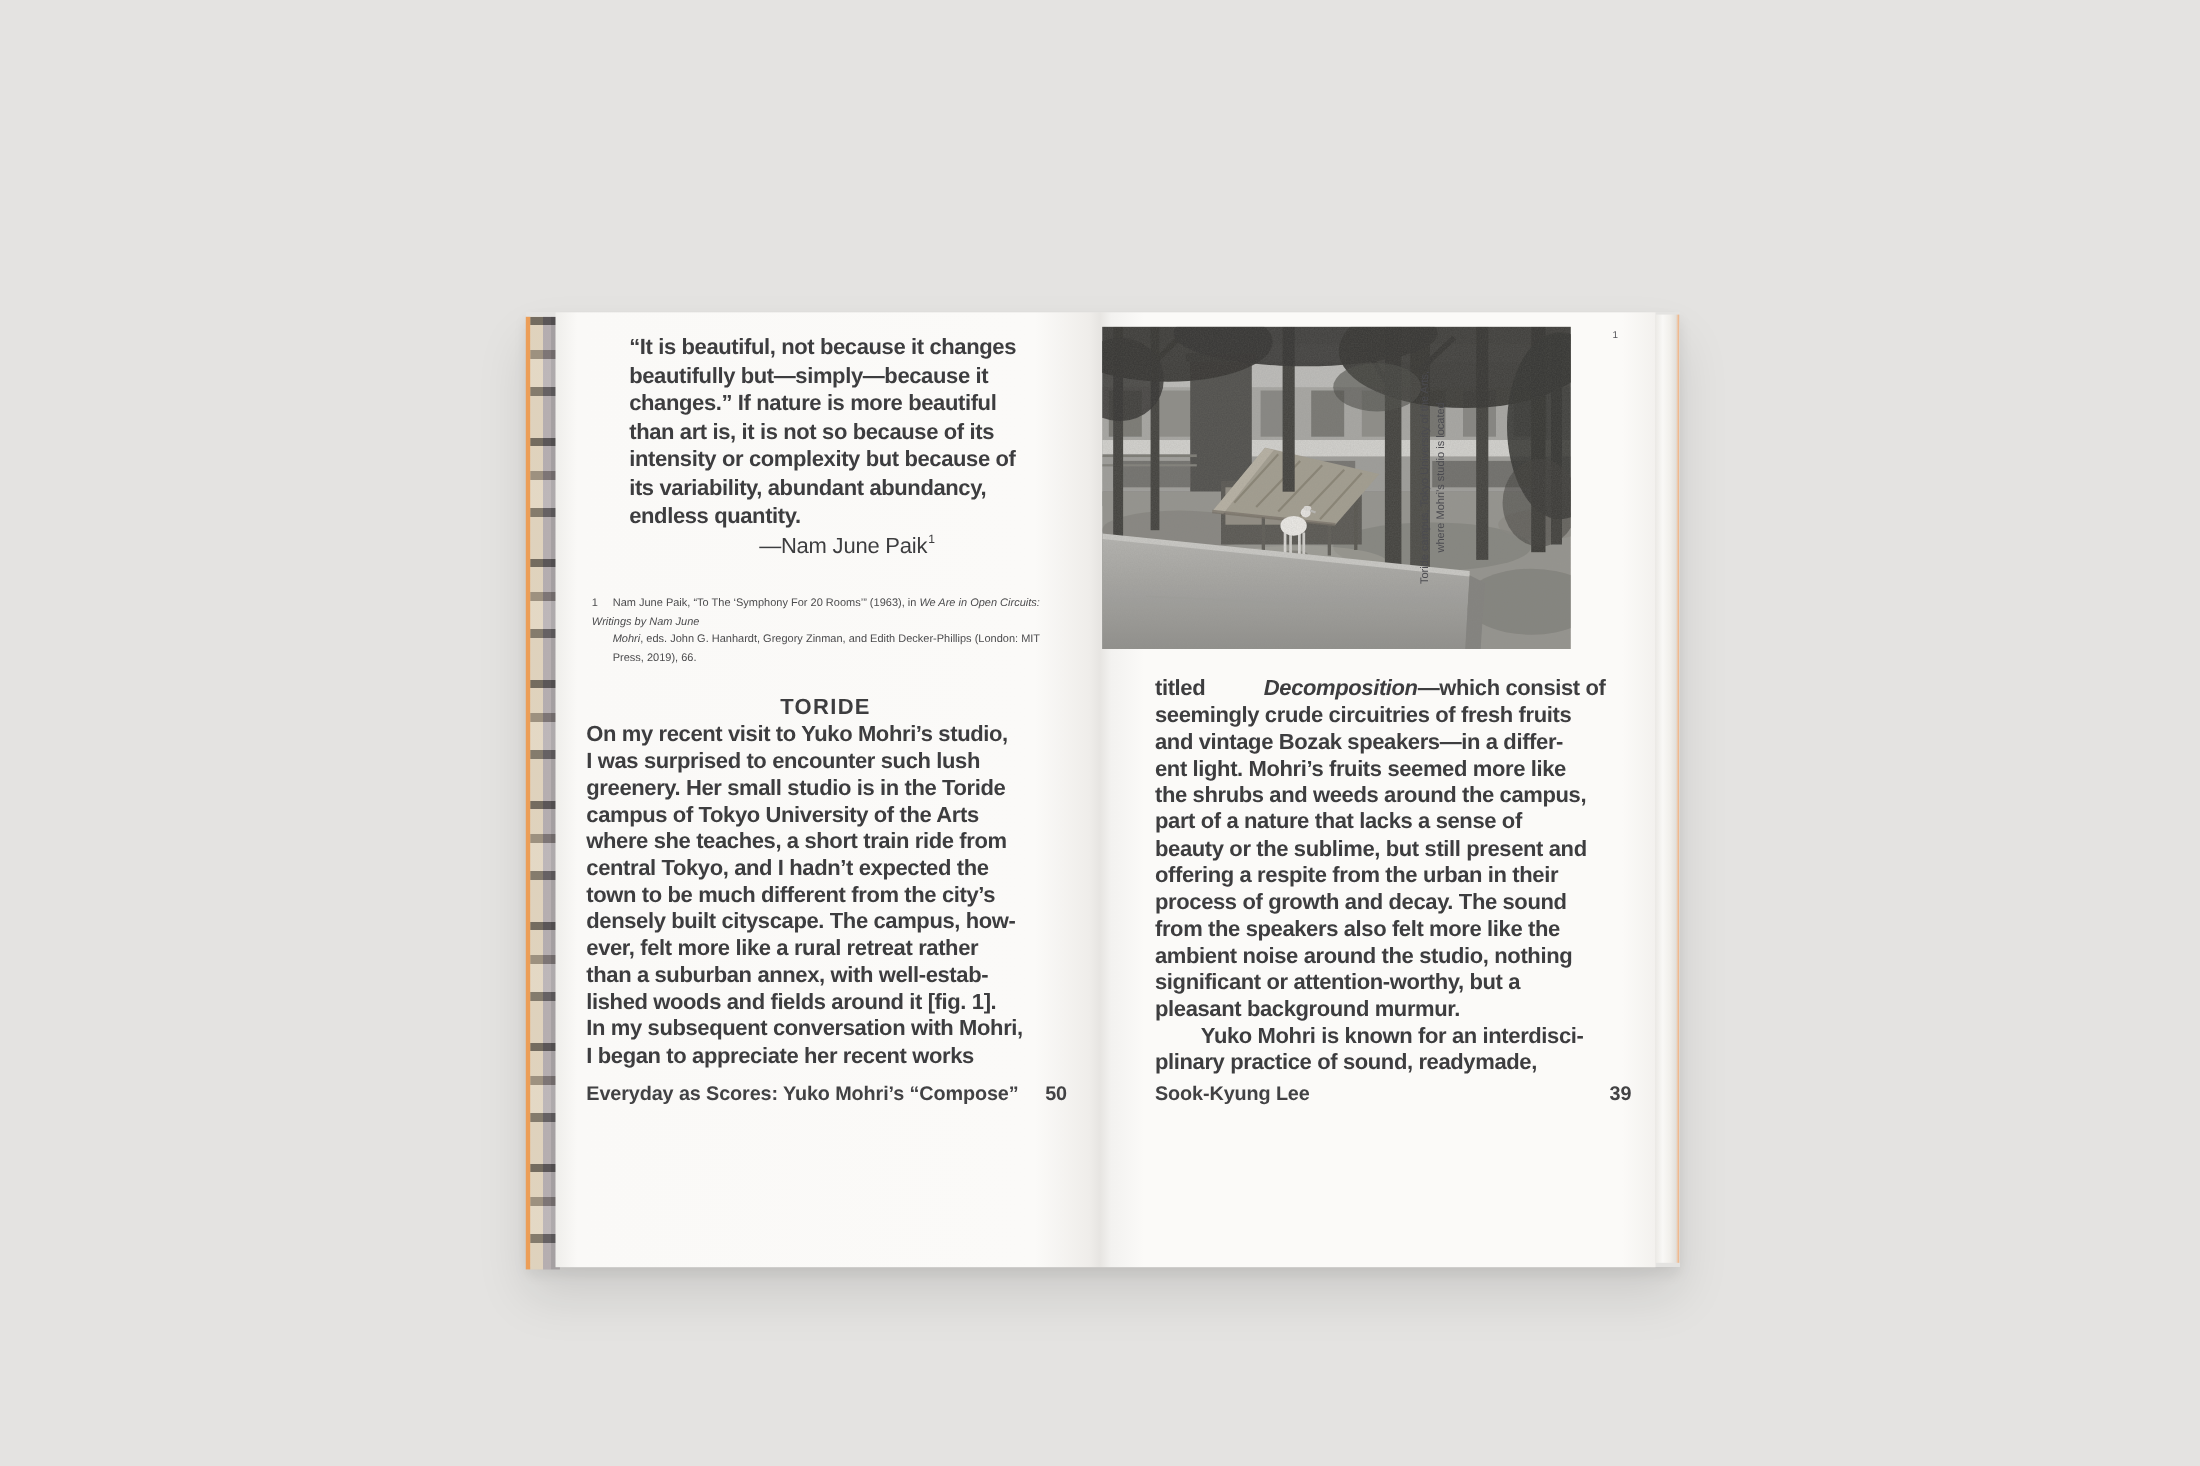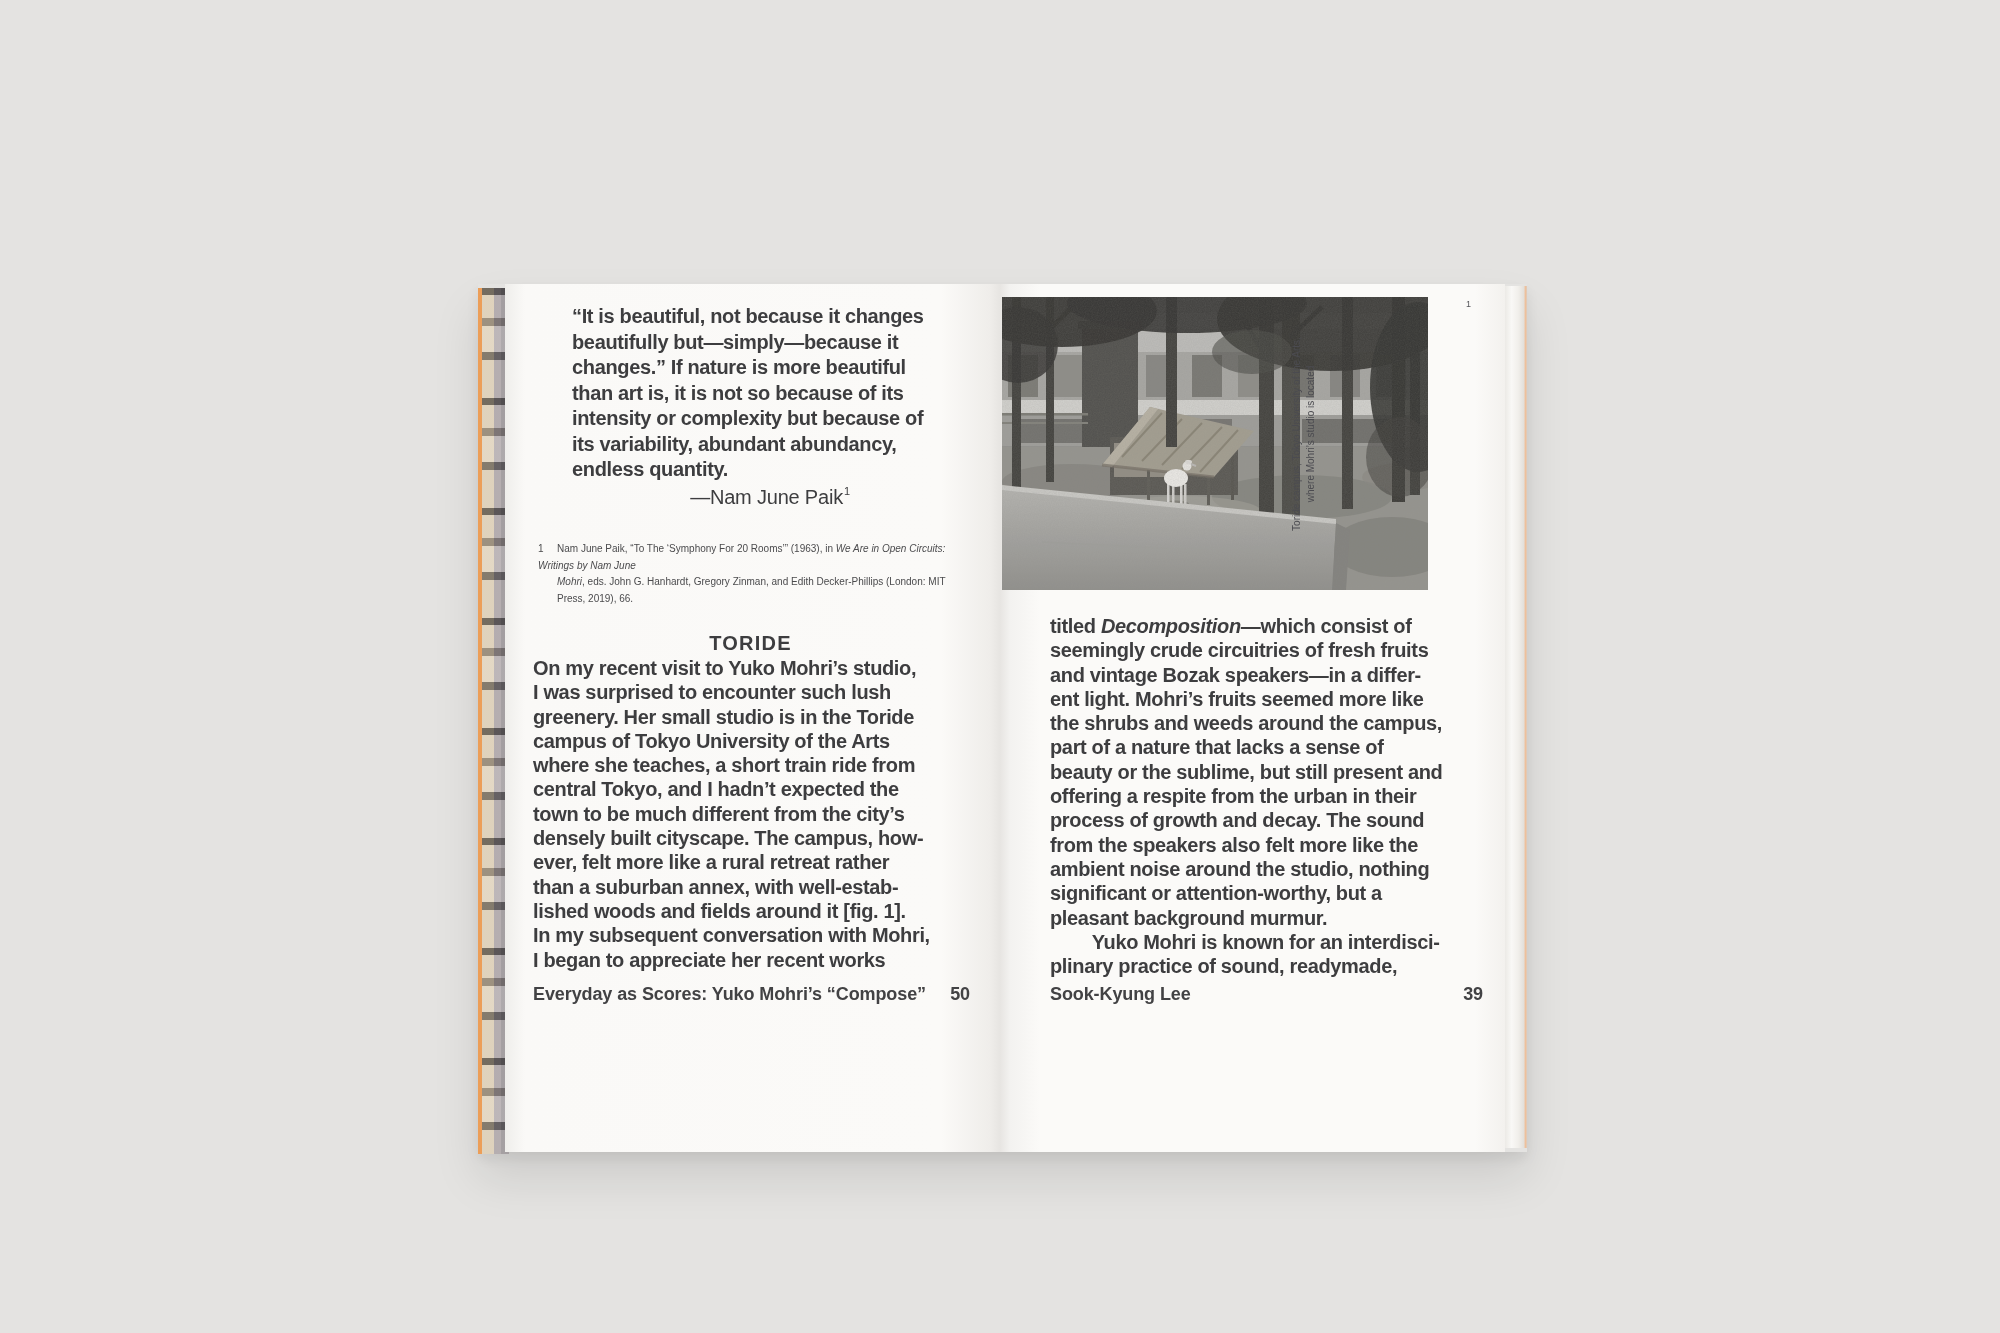--- a/index.html
+++ b/index.html
@@ -83,21 +83,21 @@
   .caption-anchor{position:absolute;left:463px;top:164px;width:0;height:0;}
   .caption-inner{
     transform:translate(-50%,-50%) rotate(-90deg);
     transform-origin:center center;
     white-space:pre-line;text-align:center;
     font-size:10px;line-height:13.5px;color:#4b4b50;font-weight:400;
     width:320px;margin-left:-160px;margin-top:-14px;
     position:absolute;
   }
   .body-right{position:absolute;left:50px;top:330px;width:448px;}
-  .body-right .line1 i{font-style:italic;}
+  .body-right .line1 i{font-style:italic;margin-left:48px;}
 </style>
 </head>
 <body>
 
 <div class="book">
 
   <div class="edge-left"></div>
 
   <div class="page page-left">
 

